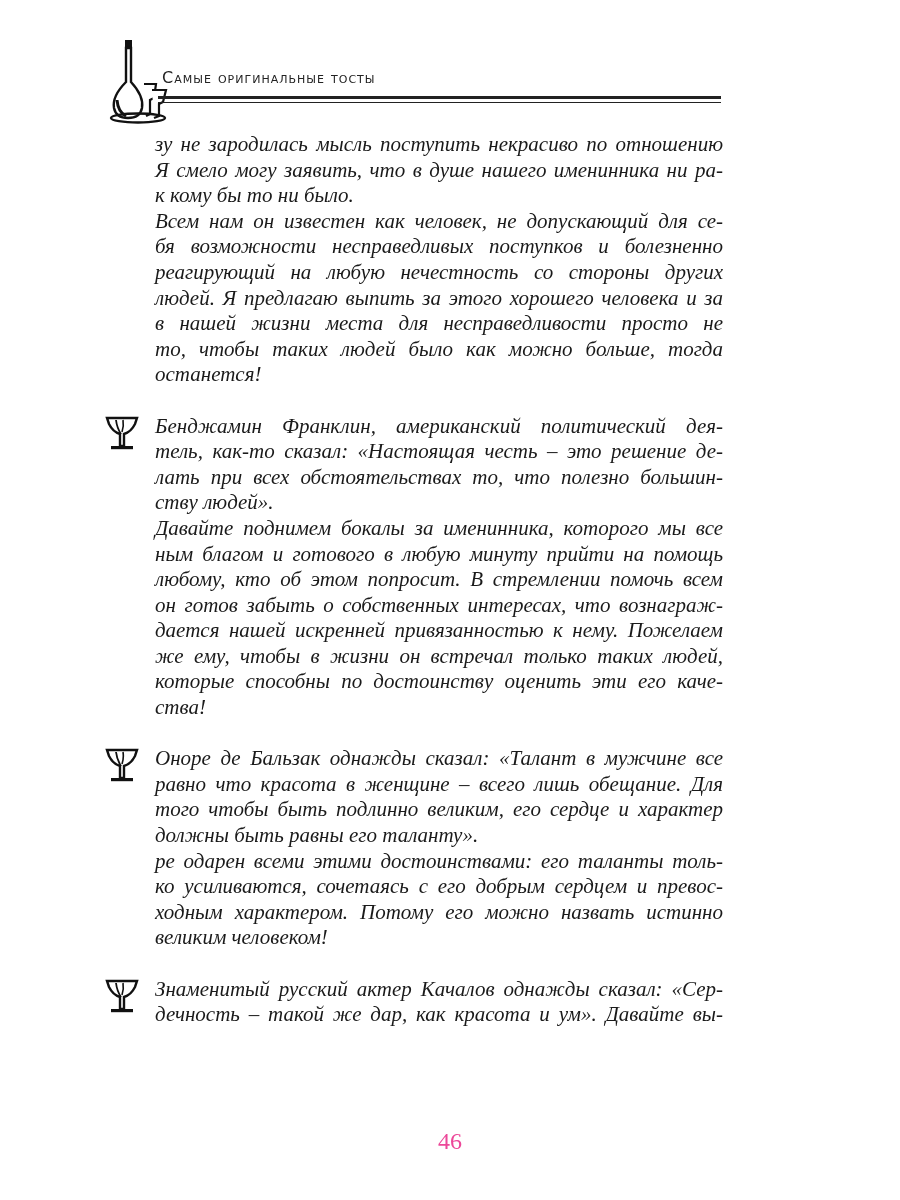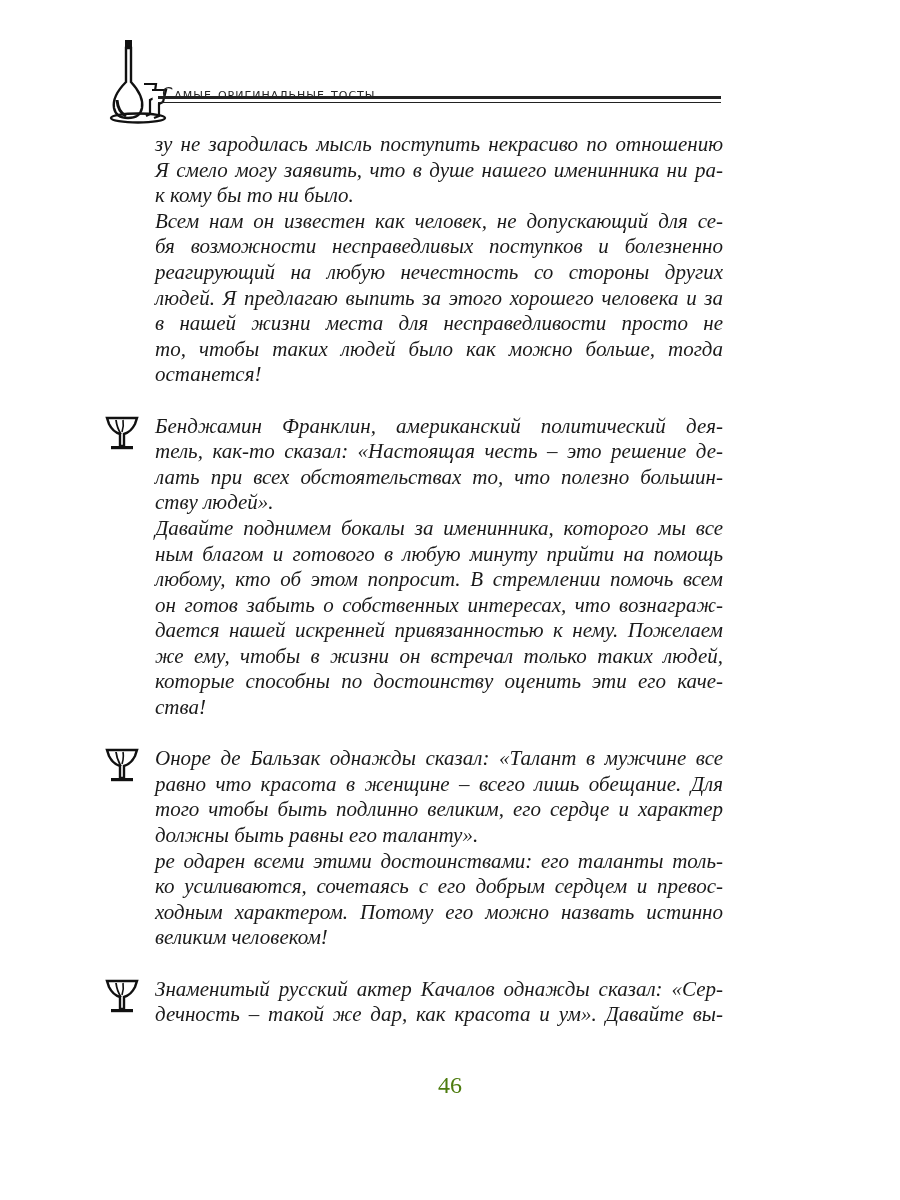--- a/index.html
+++ b/index.html
@@ -1,27 +1,27 @@
 <!DOCTYPE html>
 <html><head>
 <meta charset="utf-8">
 <style>
   html, body { margin: 0; padding: 0; background: #ffffff; }
   body { width: 900px; height: 1200px; position: relative; overflow: hidden; font-family: "DejaVu Serif", "Liberation Serif", serif; color: #1a1a1a; }
   .header-icon { position: absolute; left: 108px; top: 38px; width: 62px; height: 86px; }
-  .running-title { position: absolute; left: 162px; top: 84px; font-family: "DejaVu Sans", sans-serif; font-size: 16px; letter-spacing: 1px; color: #222; font-variant: small-caps; }
+  .running-title { position: absolute; left: 162px; top: 68px; font-family: "DejaVu Sans", sans-serif; font-size: 16px; letter-spacing: 1px; color: #222; font-variant: small-caps; }
   .header-rule { position: absolute; left: 158px; top: 96px; width: 563px; height: 7px; border-top: 3px solid #222; border-bottom: 1px solid #222; box-sizing: border-box; }
   .body { position: absolute; left: 155px; top: 132px; width: 568px; }
   .para { font-family: "Liberation Serif", "DejaVu Serif", serif; font-style: italic; font-size: 21px; line-height: 25.6px; margin: 0; text-align: justify; position: relative; }
   .para .line { display: block; text-align: justify; text-align-last: justify; white-space: nowrap; overflow: visible; }
   .para .line.last { text-align-last: left; }
   .block { position: relative; }
   .block.gap { margin-top: 25.6px; }
   .goblet { position: absolute; left: -50px; top: 2px; width: 34px; height: 36px; }
-  .page-number { position: absolute; left: 0; width: 900px; top: 1072px; text-align: center; font-family: "Liberation Serif", serif; font-size: 24px; color: #4d7c0f; }
+  .page-number { position: absolute; left: 0; width: 900px; top: 1128px; text-align: center; font-family: "Liberation Serif", serif; font-size: 24px; color: #ec4899; }
 </style>
 </head>
 <body>
 
 <svg class="header-icon" viewBox="0 0 62 86" xmlns="http://www.w3.org/2000/svg">
 
   <rect x="17" y="2" width="7" height="8" fill="#111"></rect>
   <path d="M18 10 L23 10 L23 44 Q36 58 34 70 Q32 80 20 80 Q8 80 6 70 Q4 58 18 44 Z" fill="#fff" stroke="#111" stroke-width="2.4"></path>
   <path d="M9 62 Q10 74 18 78" fill="none" stroke="#111" stroke-width="3"></path>
 

